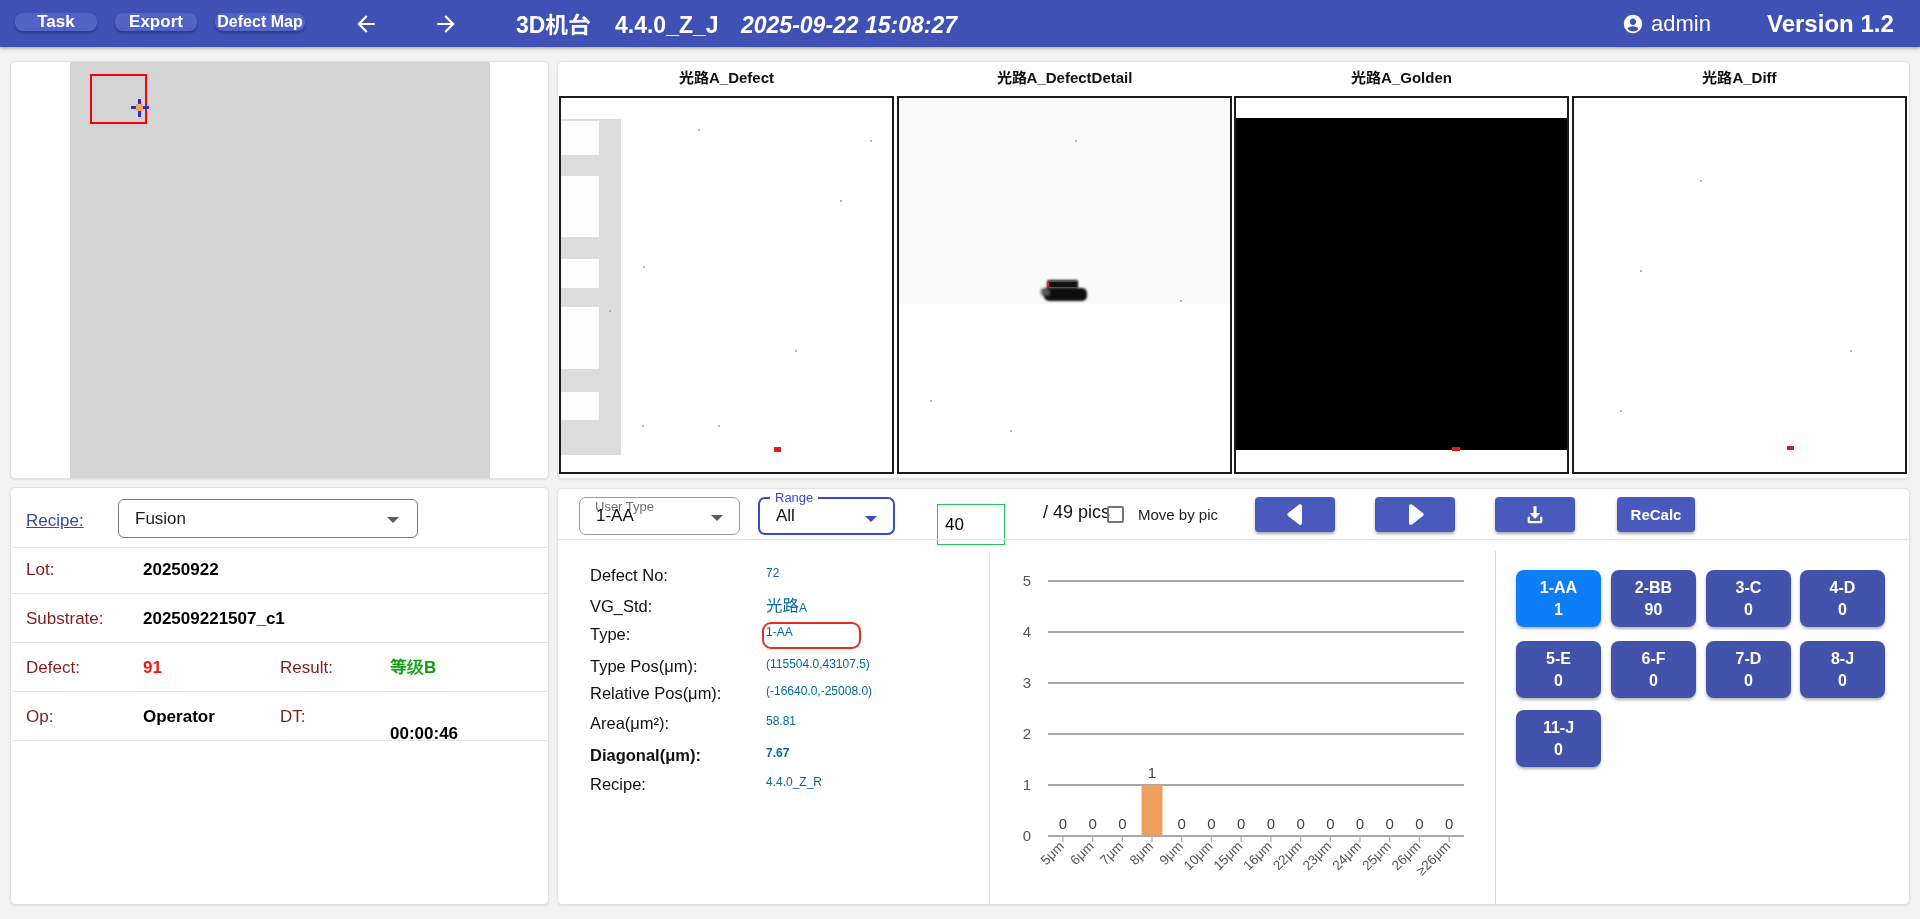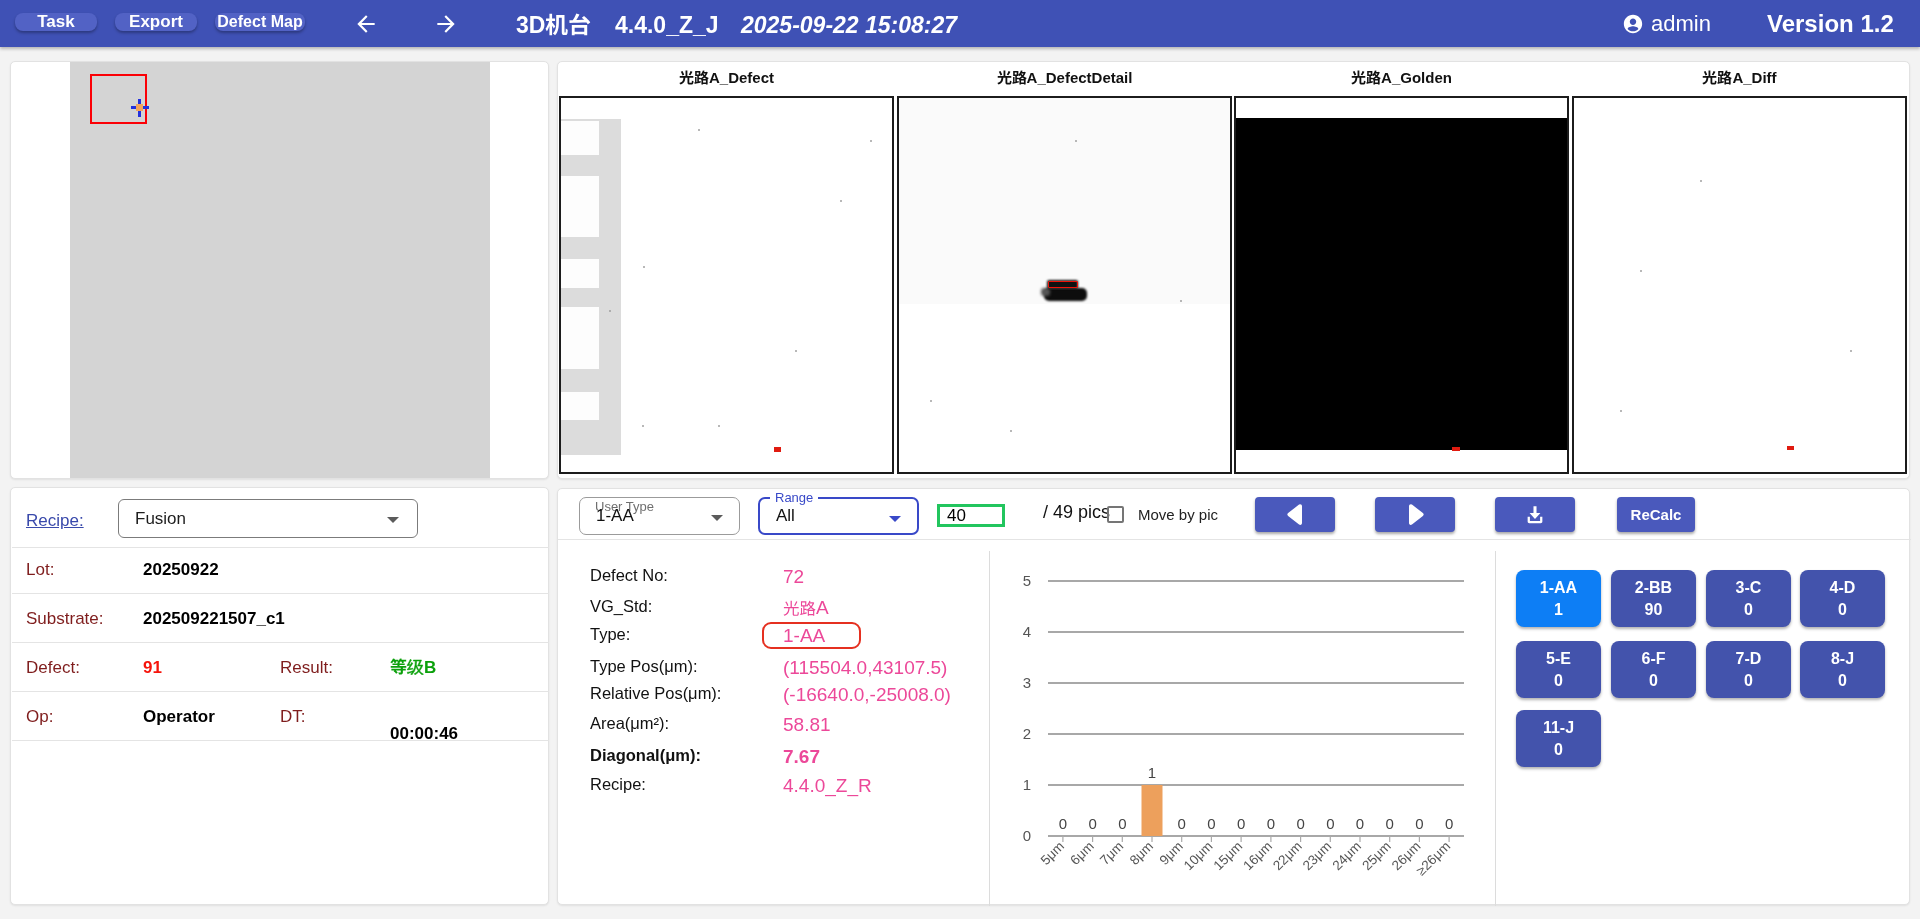--- a/index.html
+++ b/index.html
@@ -63,21 +63,21 @@
                       font-size:13px; }
   .fieldset .fstext { position:absolute; left:16px; top:0; height:100%; display:flex;
                       align-items:center; font-size:17px; color:#111; }
   .bbtn { position:absolute; top:8px; height:35px; background:#4a59bc; border-radius:4px;
           box-shadow:0 2px 3px rgba(0,0,0,0.35); display:flex; align-items:center;
           justify-content:center; }
   .vdiv { position:absolute; top:62px; width:1px; height:355px; background:#dcdcdc; }
 
   
   .dlbl { position:absolute; left:32px; font-size:16.5px; color:#111; }
-  .dval { position:absolute; left:225px; font-size:19px; color:#ec4899; }
+  .dval { position:absolute; left:208px; font-size:12px; color:#0369a1; }
 
   
   #chart { position:absolute; left:432px; top:51px; width:537px; height:366px; }
 
   
   .typebtn { position:absolute; width:85px; height:57px; background:#4353ac; border-radius:8px;
              box-shadow:0 2px 3px rgba(0,0,0,0.3); color:#fff; font-size:16px; font-weight:bold;
              display:flex; flex-direction:column; align-items:center; justify-content:center;
              line-height:22px; }
 </style>
@@ -213,26 +213,26 @@
   </div>
 </div>
 
 <div class="card" id="botcard">
 
   <div class="fieldset" style="left:21px; width:161px; border:1px solid #9b9b9b;">
     <div class="legend" style="color:#6f6f6f;margin-top:10px;">User Type</div>
     <div class="fstext">1-AA</div>
     <div class="selarr" style="right:16px; top:17px;"></div>
   </div>
-  <div class="fieldset" style="left:200px; width:161px; border:2px solid #3949c8;">
+  <div class="fieldset" style="left:200px; width:137px; border:2px solid #3949c8;">
     <div class="legend" style="color:#3949c8;">Range</div>
     <div class="fstext">All</div>
     <div class="selarr" style="right:16px; top:17px; border-top-color:#3949c8;"></div>
   </div>
-  <div style="position:absolute; left:379px; top:15px; width:68px; height:23px; border:3px solid #22c55e;
+  <div style="position:absolute; left:379px; top:15px; width:68px; height:41px; border:1px solid #22c55e;
               font-size:17px; display:flex; align-items:center; padding-left:7px;">40</div>
   <div style="position:absolute; left:457px; top:13px; font-size:18px; color:#111;margin-left:28px;">/ 49 pics</div>
   <div style="position:absolute; left:549px; top:17px; width:17px; height:17px; border:2px solid #757575; border-radius:2px;"></div>
   <div style="position:absolute; left:580px; top:17px; font-size:15px; color:#222;">Move by pic</div>
 
   <div class="bbtn" style="left:697px; width:80px;">
     <svg width="25" height="25" viewBox="0 0 24 24" fill="#fff">
         <path d="M16.5 3.8 L6 12 L16.5 20.2 Z" stroke="#fff" stroke-width="3.5" stroke-linejoin="round"></path>
       </svg>
   </div>

